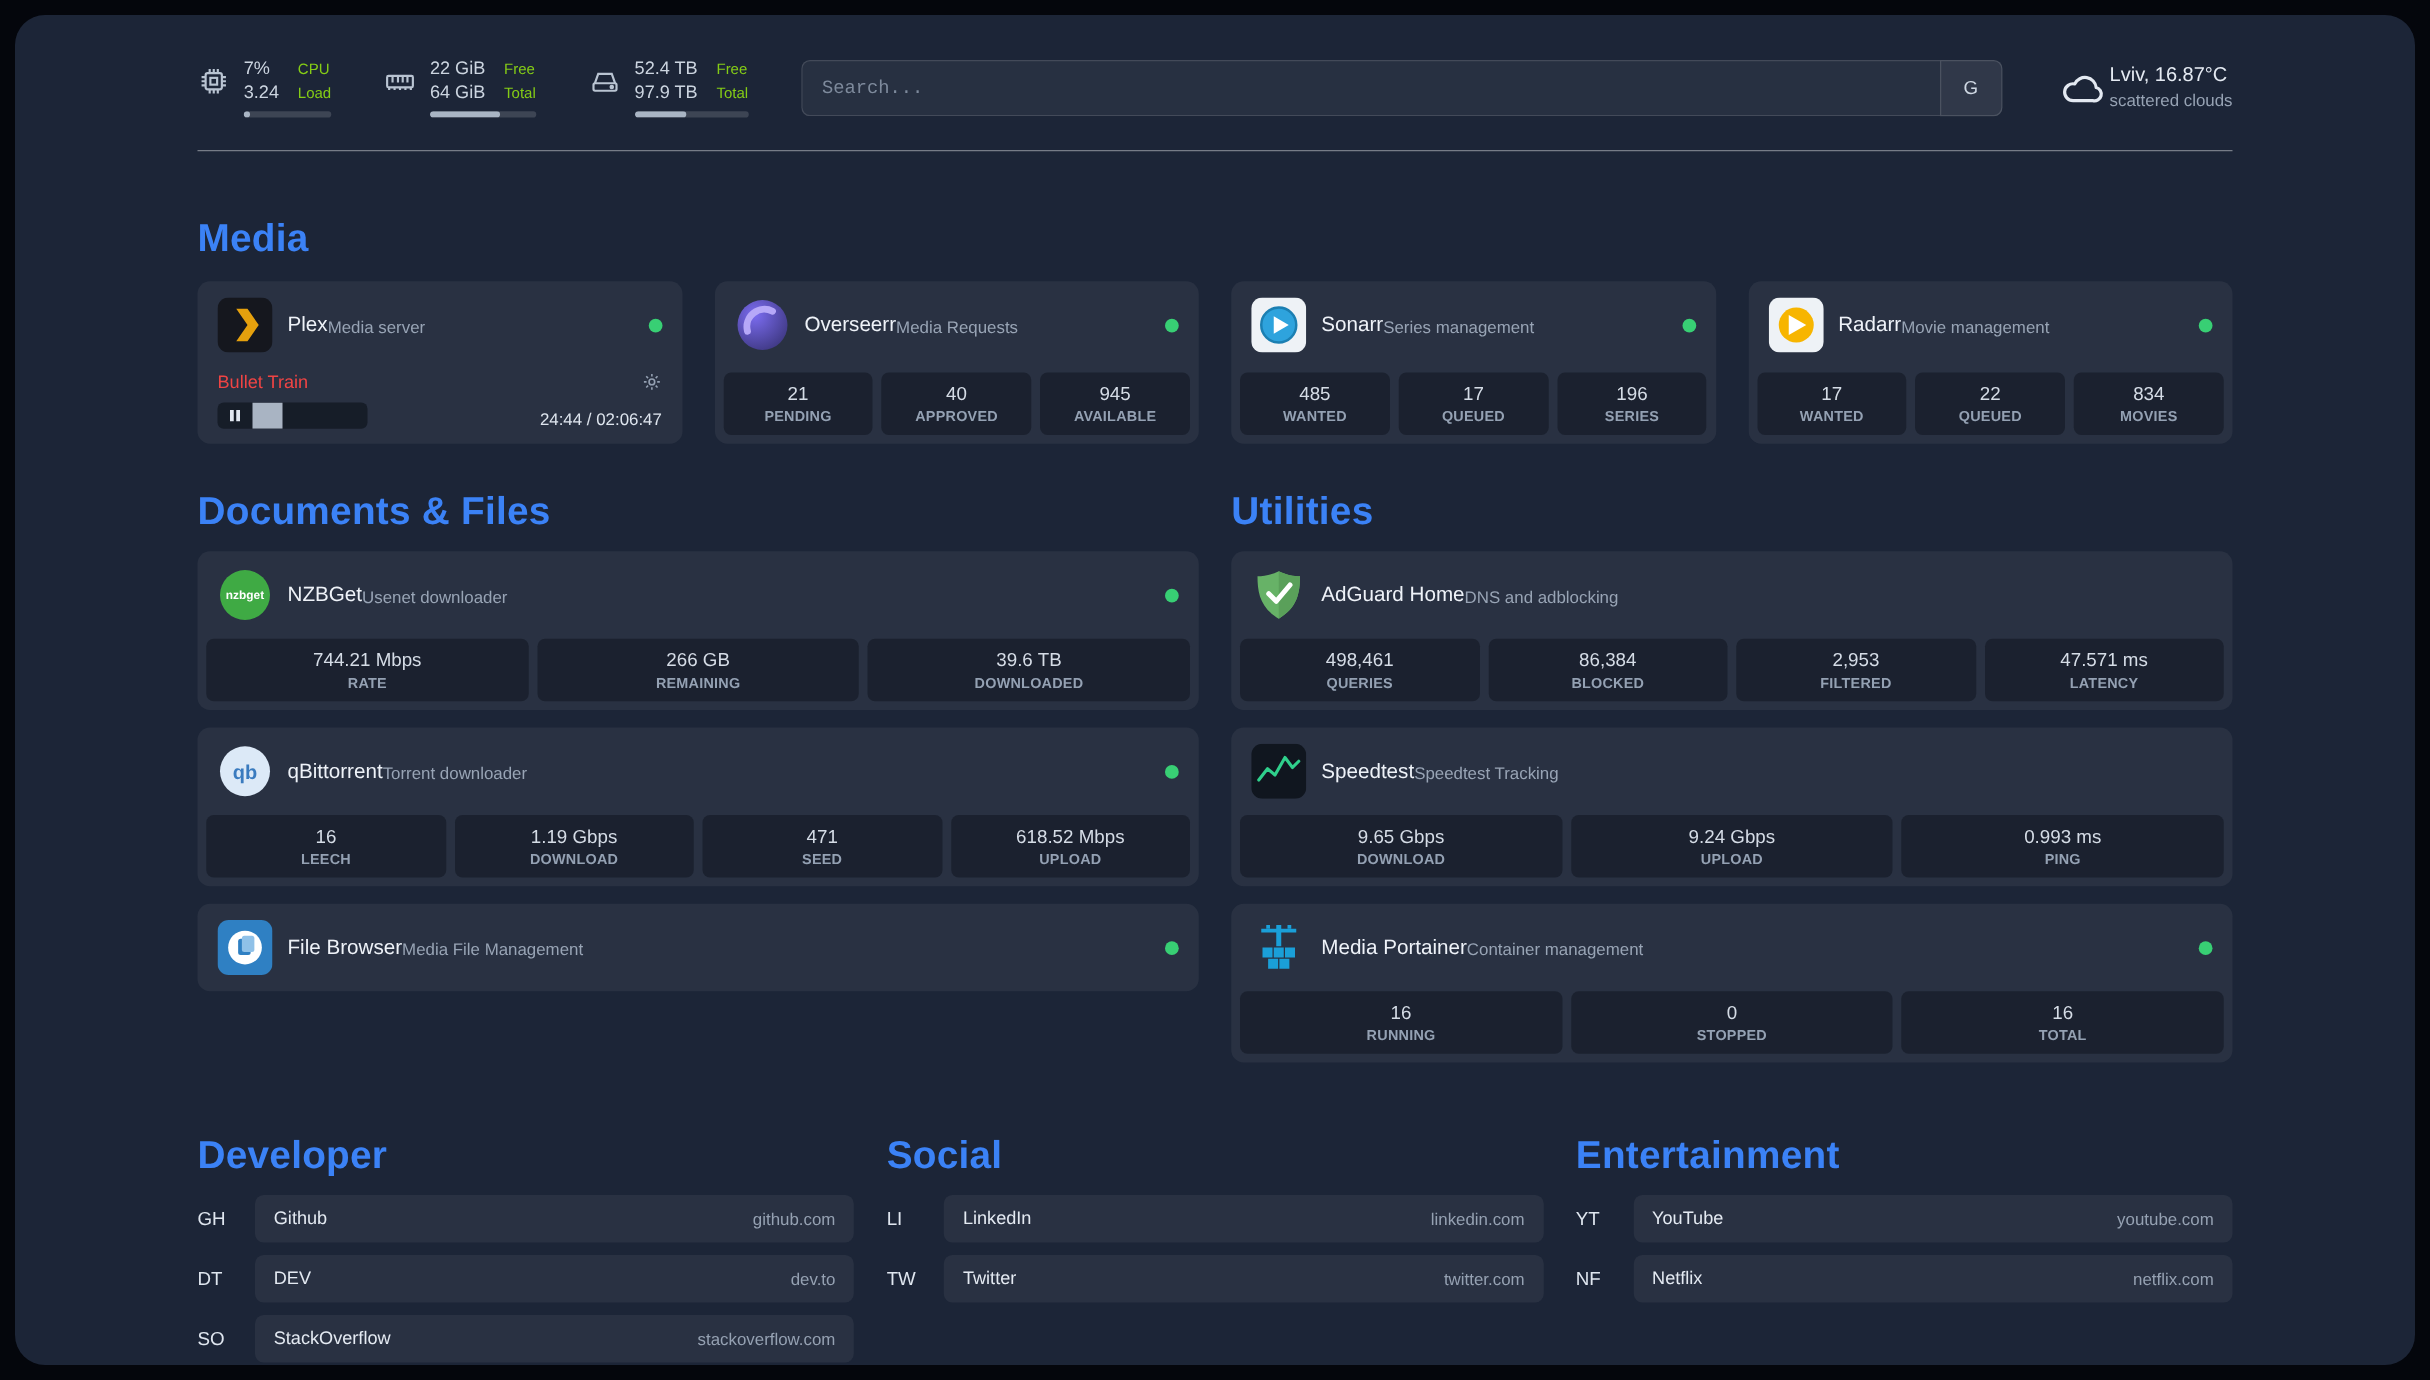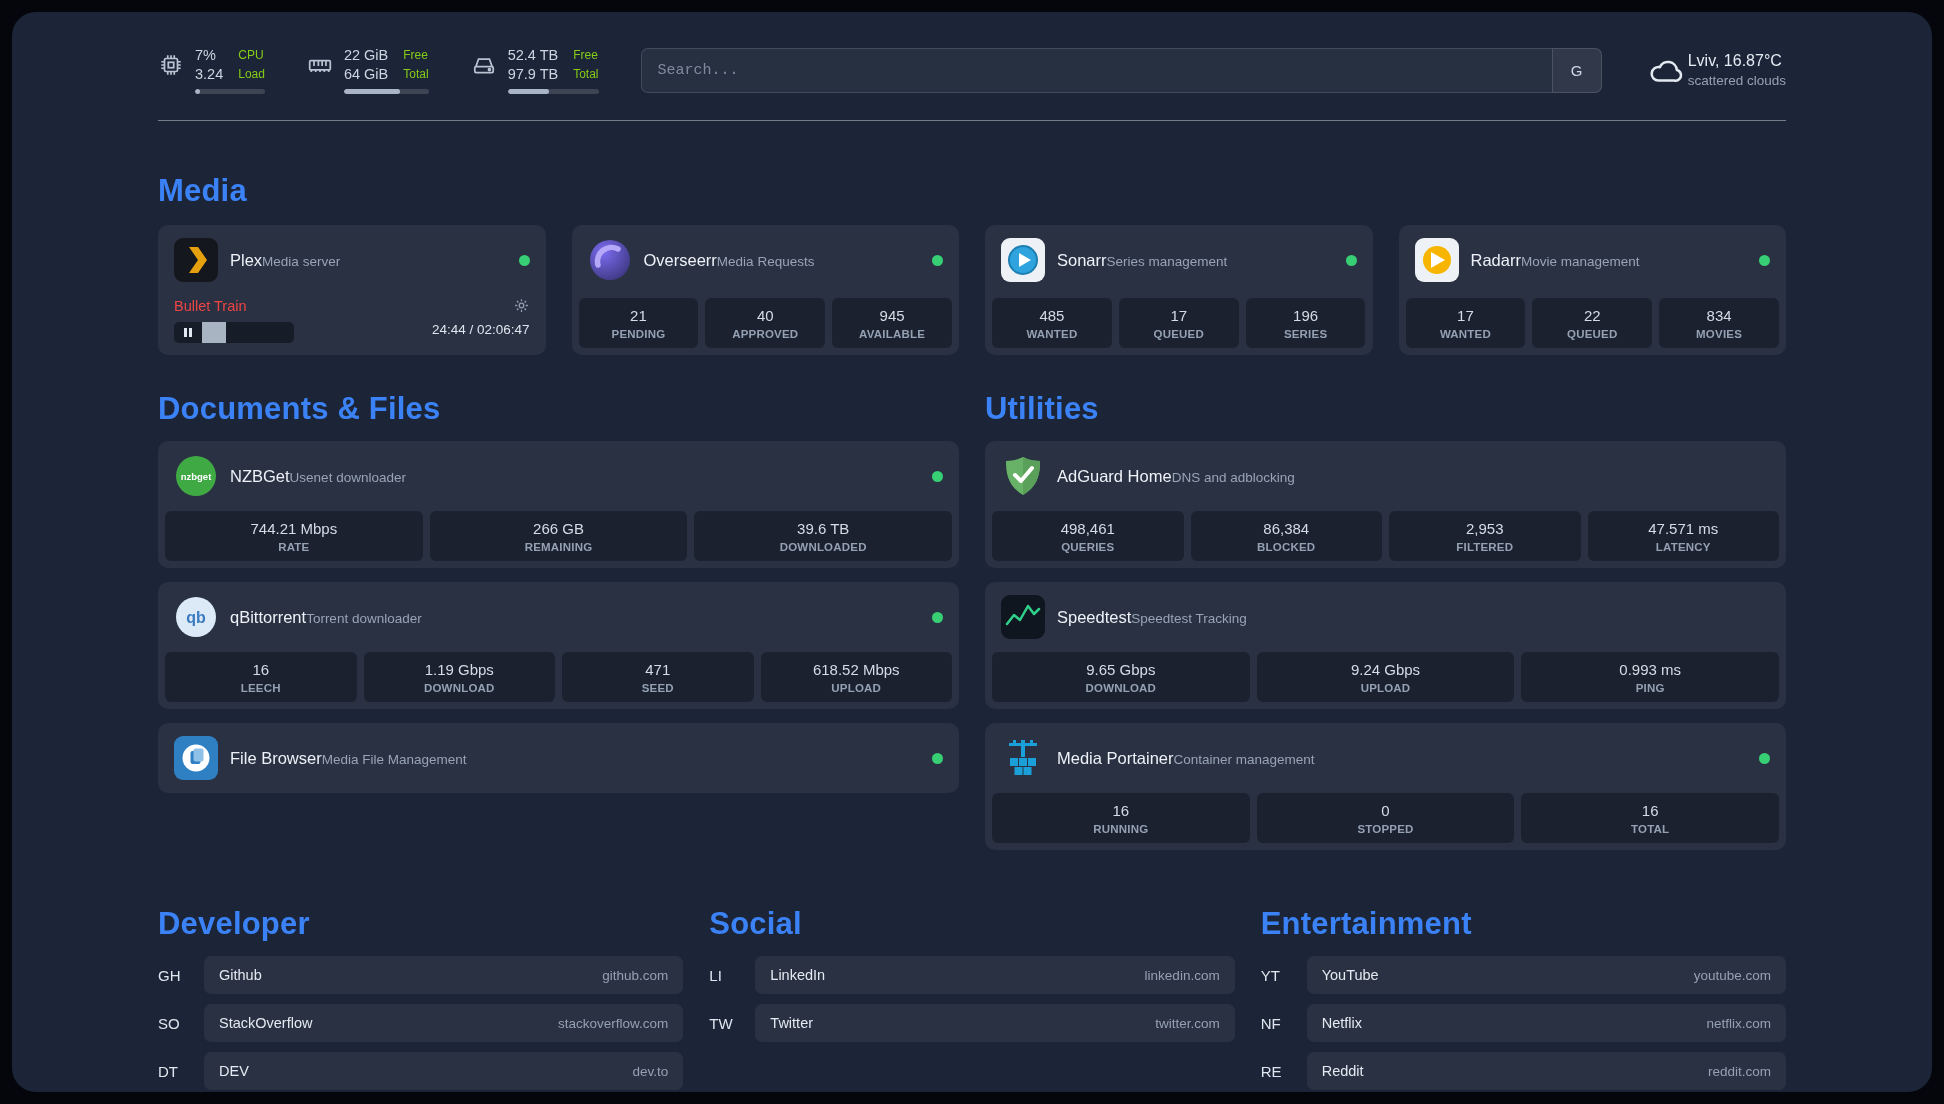--- a/index.html
+++ b/index.html
@@ -45,21 +45,21 @@
   .stats { display:flex; gap:7px; padding:0 7px 7px; margin-top:auto; }
   .stat { flex:1; background:rgba(10,15,24,0.45); border-radius:6px; text-align:center; padding:9px 3px 8px; }
   .stat-value { font-size:15px; color:#d5dce6; }
   .stat-label { font-size:11.5px; font-weight:700; color:#94a1b3; margin-top:4px; letter-spacing:.2px; }
 
   
   .np { padding:2px 16px 12px; margin-top:auto; }
   .np-top { display:flex; align-items:center; justify-content:space-between; }
   .np-title { font-size:14.5px; color:#ef4444; }
   .np-gear { width:17px; height:17px; cursor:pointer; }
-  .np-bottom { display:flex; align-items:flex-start; justify-content:space-between; margin-top:8px; }
+  .np-bottom { display:flex; align-items:flex-end; justify-content:space-between; margin-top:8px; }
   .np-bar { display:flex; align-items:stretch; width:120px; height:21px; border-radius:5px; overflow:hidden; background:rgba(8,12,20,0.55); cursor:pointer; }
   .np-pause { flex:0 0 28px; display:flex; align-items:center; justify-content:center; gap:2.5px; }
   .np-pause i { width:3px; height:9px; background:#e2e8f1; display:block; }
   .np-fill { background:#a9b4c3; }
   .np-time { font-size:13.5px; color:#dee5ee; }
 
   .two-col { display:grid; grid-template-columns:1fr 1fr; gap:26px; margin-top:36px; align-items:start; }
   .col-cards { display:flex; flex-direction:column; gap:14px; margin-top:14px; }
 
   
@@ -494,31 +494,31 @@
         <h2 class="section-title">Developer</h2>
         <div class="bm-list">
           <div class="bm-item">
             <span class="bm-abbr">GH</span>
             <a class="bm-pill">
               <span class="bm-name">Github</span>
               <span class="bm-url">github.com</span>
             </a>
           </div>
           <div class="bm-item">
+            <span class="bm-abbr">DT</span>
+            <a class="bm-pill">
+              <span class="bm-name">DEV</span>
+              <span class="bm-url">dev.to</span>
+            </a>
+          </div>
+          <div class="bm-item">
             <span class="bm-abbr">SO</span>
             <a class="bm-pill">
               <span class="bm-name">StackOverflow</span>
               <span class="bm-url">stackoverflow.com</span>
-            </a>
-          </div>
-          <div class="bm-item">
-            <span class="bm-abbr">DT</span>
-            <a class="bm-pill">
-              <span class="bm-name">DEV</span>
-              <span class="bm-url">dev.to</span>
             </a>
           </div>
         </div>
       </div>
 
       <div class="bm-col">
         <h2 class="section-title">Social</h2>
         <div class="bm-list">
           <div class="bm-item">
             <span class="bm-abbr">LI</span>
@@ -547,25 +547,18 @@
               <span class="bm-url">youtube.com</span>
             </a>
           </div>
           <div class="bm-item">
             <span class="bm-abbr">NF</span>
             <a class="bm-pill">
               <span class="bm-name">Netflix</span>
               <span class="bm-url">netflix.com</span>
             </a>
           </div>
-          <div class="bm-item">
-            <span class="bm-abbr">RE</span>
-            <a class="bm-pill">
-              <span class="bm-name">Reddit</span>
-              <span class="bm-url">reddit.com</span>
-            </a>
-          </div>
         </div>
       </div>
     </div>
 
   </div>
 </div>
 
 </body></html>

